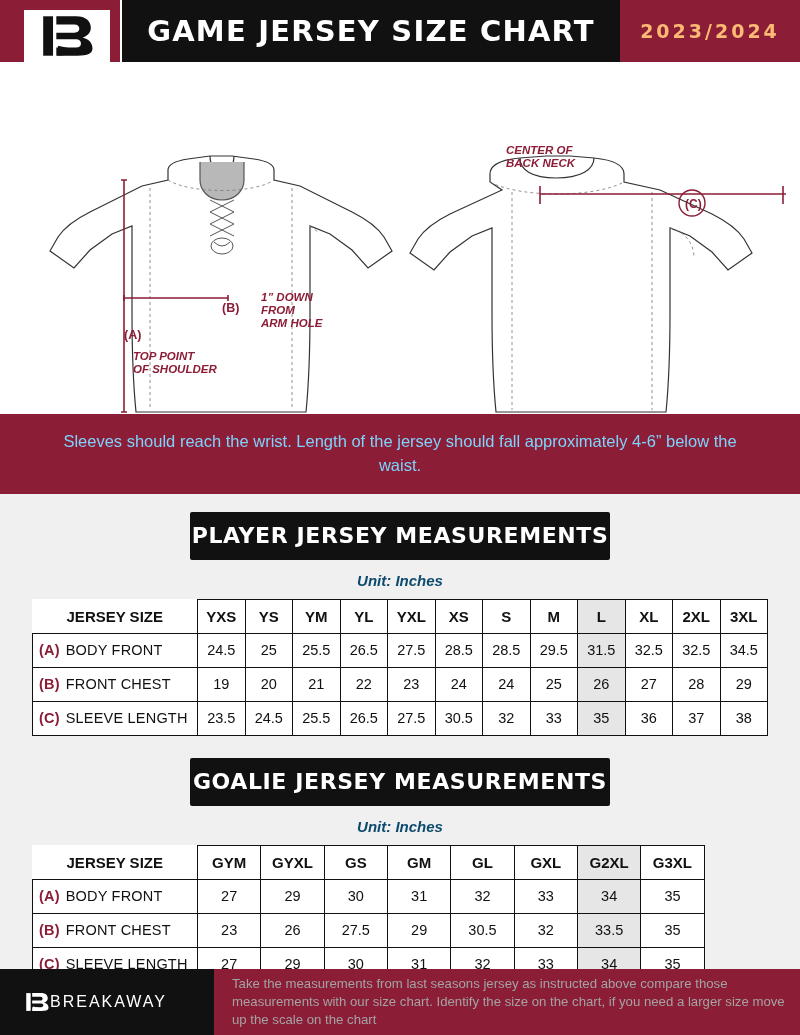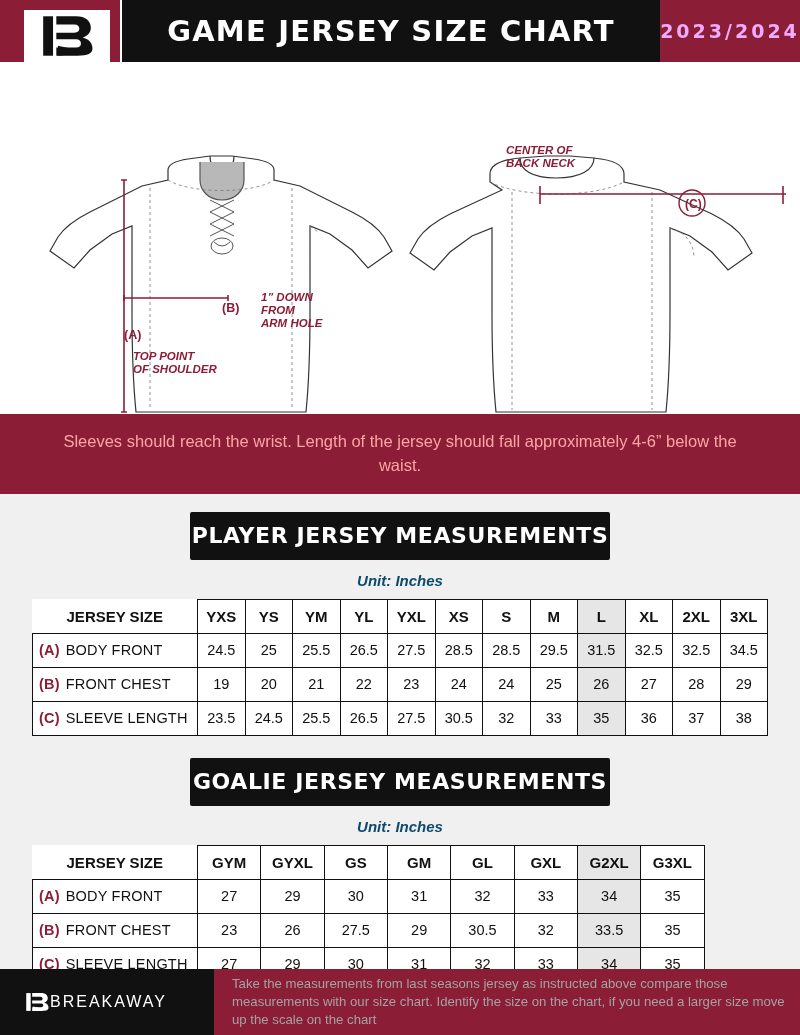--- a/index.html
+++ b/index.html
@@ -26,36 +26,36 @@
   .logo-b { width: 60px; height: 46px; }
   .hdr-title-wrap {
     flex: 1; background: #111111; display: flex; align-items: center; justify-content: center;
     margin-left: 2px;
   }
   .hdr-title {
     color: #ffffff; font-weight: bold; font-size: 29px; letter-spacing: 1.2px;
     font-family: "DejaVu Sans", sans-serif;
   }
   .hdr-year {
-    width: 140px; background: #8c1d36; color: #f0abfc;
+    width: 180px; background: #8c1d36; color: #fdba74;
     display: flex; align-items: center; justify-content: center;
     font-weight: bold; font-size: 19px; letter-spacing: 3px;
     font-family: "DejaVu Sans", sans-serif;
   }
   .hdr-topstrip { position:absolute; left:0; top:0; width:120px; height:10px; background:#8c1d36; }
 
   
   .diagram {
     position: relative; height: 352px; background: #ffffff; overflow: hidden;
   }
   .diagram svg { display:block; }
 
   
   .notebar {
-    background: #8c1d36; color: #fca5a5; text-align: center;
+    background: #8c1d36; color: #7dd3fc; text-align: center;
     padding: 16px 60px; font-size: 16.5px; line-height: 1.45;
   }
 
   
   .section { position: relative; background: #f0f0f0; padding-top: 18px; }
   .sec-title {
     margin: 0 auto; width: 420px; background: #111111; color: #ffffff;
     text-align: center; padding: 11px 0 12px; font-size: 22px; font-weight: bold;
     letter-spacing: 0.6px; border-radius: 2px;
     font-family: "DejaVu Sans", sans-serif;

